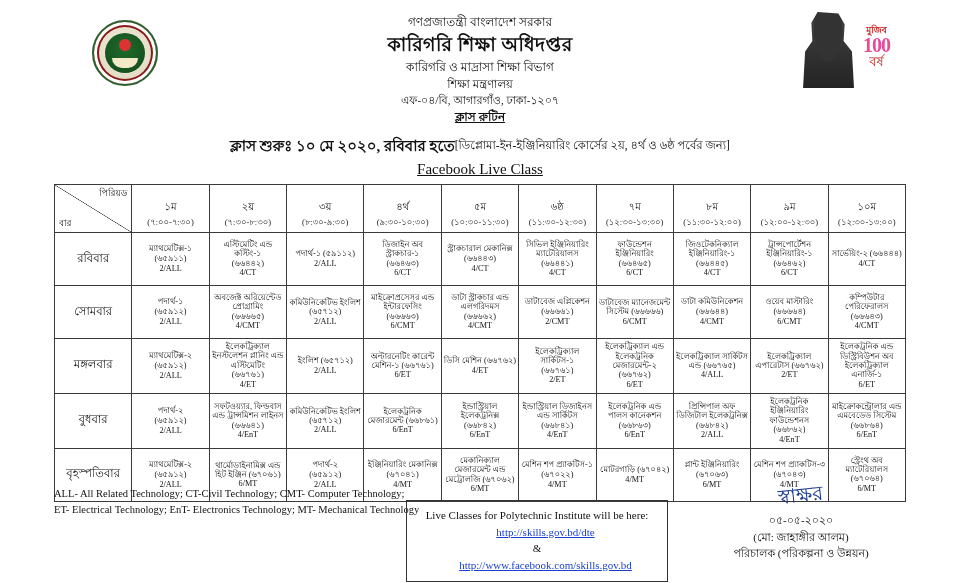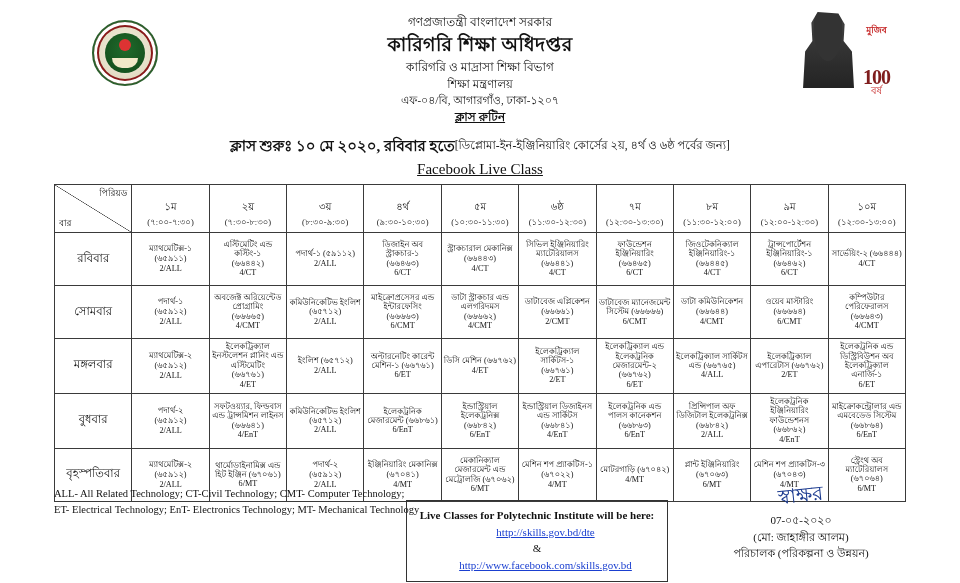--- a/index.html
+++ b/index.html
@@ -50,22 +50,22 @@
     background:
       radial-gradient(ellipse at 50% 22%, #222 0 38%, transparent 39%),
       linear-gradient(#333,#111);
     clip-path:polygon(30% 0,70% 2%,82% 16%,80% 38%,96% 52%,100% 100%,2% 100%,6% 52%,20% 38%,18% 14%);
     opacity:.92;
   }
   .mujib .badge{
     position:absolute;right:0;top:14px;text-align:center;line-height:1;
   }
   .mujib .badge .b1{font-size:9px;color:#c62828;font-weight:bold;}
-  .mujib .badge .b2{font-size:20px;color:#7f1d1d;font-weight:bold;letter-spacing:-1px;margin-top:32px;}
-  .mujib .badge .b3{font-size:10px;color:#c62828;font-family:Liberation Mono, monospace;}
+  .mujib .badge .b2{font-size:20px;color:#ec4899;font-weight:bold;letter-spacing:-1px;}
+  .mujib .badge .b3{font-size:13px;color:#c62828;}
 
   .header-text{text-align:center;line-height:1.45;}
   .h-gov{font-size:12px;}
   .h-main{font-size:19px;font-weight:bold;letter-spacing:.5px;}
   .h-dept{font-size:12px;}
   .h-min{font-size:11.5px;}
   .h-addr{font-size:11px;}
 
   
   .title-block{text-align:center;margin-top:2px;}
@@ -105,21 +105,21 @@
   
   .legend{
     position:absolute;left:54px;top:486px;font-size:10.5px;
     font-family:"Liberation Serif", serif;line-height:1.5;
   }
   .livebox{
     position:absolute;left:406px;top:500px;width:252px;
     border:1px solid #333;text-align:center;padding:6px 4px 8px 4px;
     font-size:11px;line-height:1.5;
   }
-  .livebox .lb-title{font-weight:bold;font-size:11px;}
+  .livebox .lb-title{font-weight:normal;font-size:11px;}
   .livebox a{color:#1a3fd0;text-decoration:underline;margin-left:17px;}
   .sign{
     position:absolute;right:44px;top:480px;text-align:center;width:230px;
     font-size:11px;line-height:1.5;
   }
   .sign .sig{
     font-family:"Liberation Serif", serif;font-size:20px;color:#1b3a8f;
     transform:rotate(-6deg);display:inline-block;margin-bottom:2px;
   }
   .sign .sdate{font-size:11px;}
@@ -472,18 +472,18 @@
 
   <div class="livebox">
     <div class="lb-title">Live Classes for Polytechnic Institute will be here:</div>
     <div><a href="#">http://skills.gov.bd/dte</a></div>
     <div>&amp;</div>
     <div><a href="#">http://www.facebook.com/skills.gov.bd</a></div>
   </div>
 
   <div class="sign">
     <div class="sig">স্বাক্ষর</div>
-    <div class="sdate">07-০৫-২০২০</div>
+    <div class="sdate">০৫-০৫-২০২০</div>
     <div class="sname">(মো: জাহাঙ্গীর আলম)</div>
     <div class="srole">পরিচালক (পরিকল্পনা ও উন্নয়ন)</div>
   </div>
 
 </div>
 
 </body></html>

